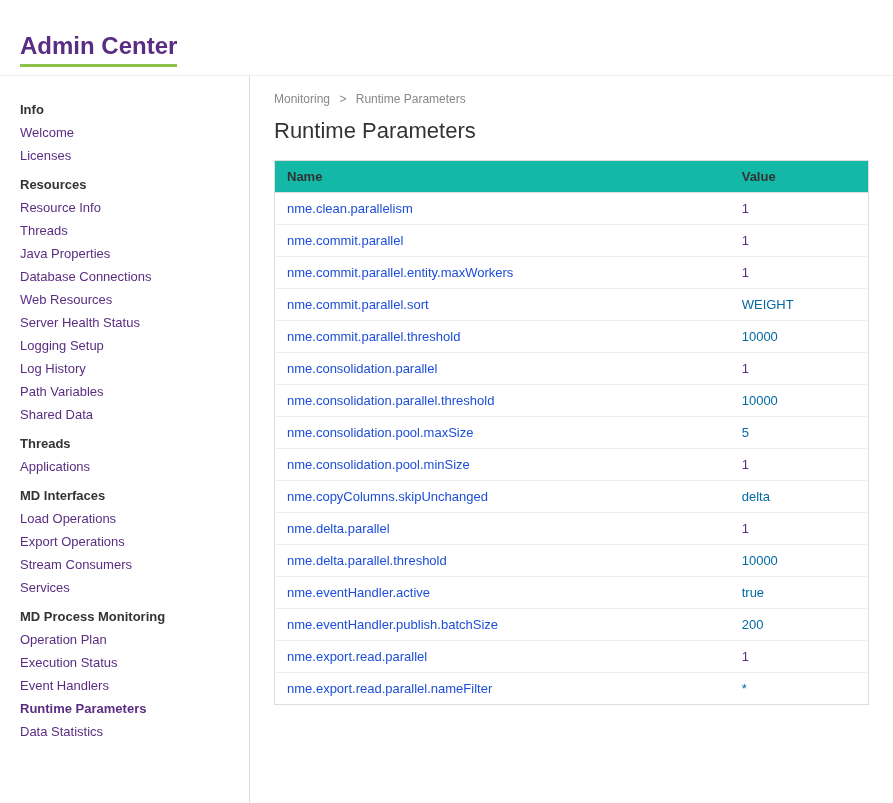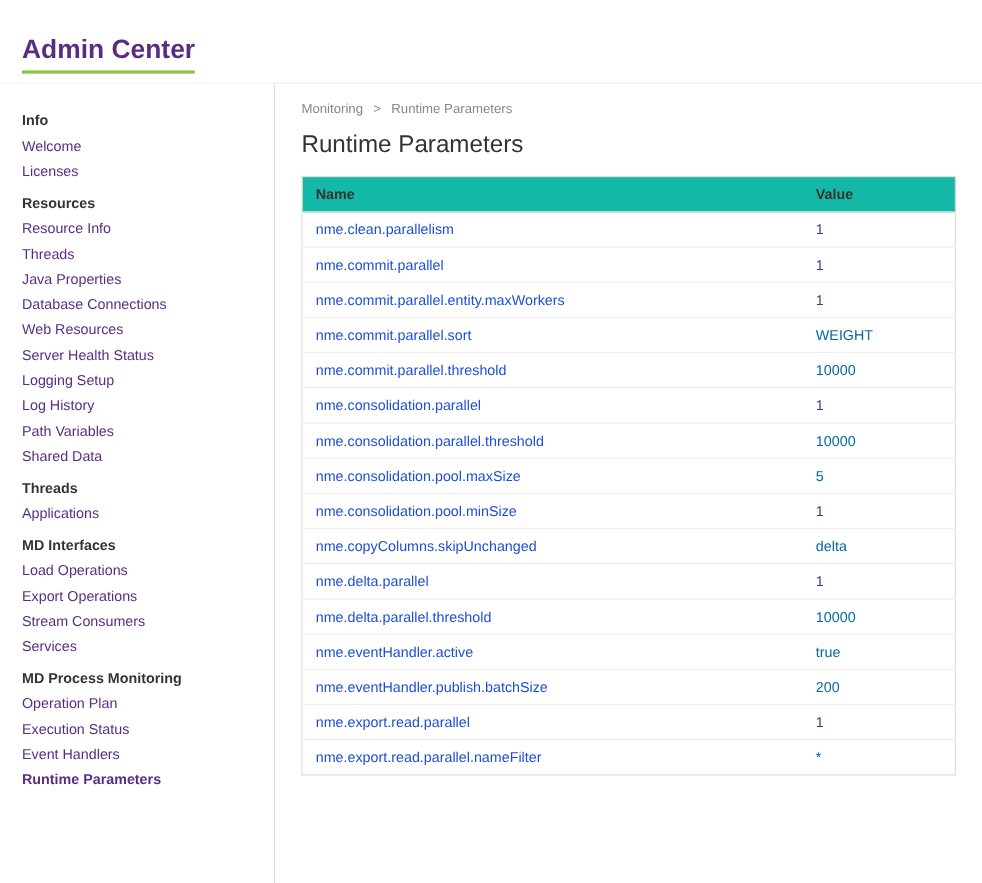--- a/index.html
+++ b/index.html
@@ -132,20 +132,21 @@
       <div class="sidebar-section-title">MD Interfaces</div>
       <a class="sidebar-link" href="#">Load Operations</a>
       <a class="sidebar-link" href="#">Export Operations</a>
       <a class="sidebar-link" href="#">Stream Consumers</a>
       <a class="sidebar-link" href="#">Services</a>
       <div class="sidebar-section-title">MD Process Monitoring</div>
       <a class="sidebar-link" href="#">Operation Plan</a>
       <a class="sidebar-link" href="#">Execution Status</a>
       <a class="sidebar-link" href="#">Event Handlers</a>
       <a class="sidebar-link active" href="#">Runtime Parameters</a>
+      <a class="sidebar-link" href="#">Data Statistics</a>
     </nav>
 
   <main class="main-content">
     <div class="breadcrumb">
       <a>Monitoring</a>
       <span class="separator"> &gt; </span>
       <span>Runtime Parameters</span>
     </div>
 
     <h1 class="page-title">Runtime Parameters</h1>

